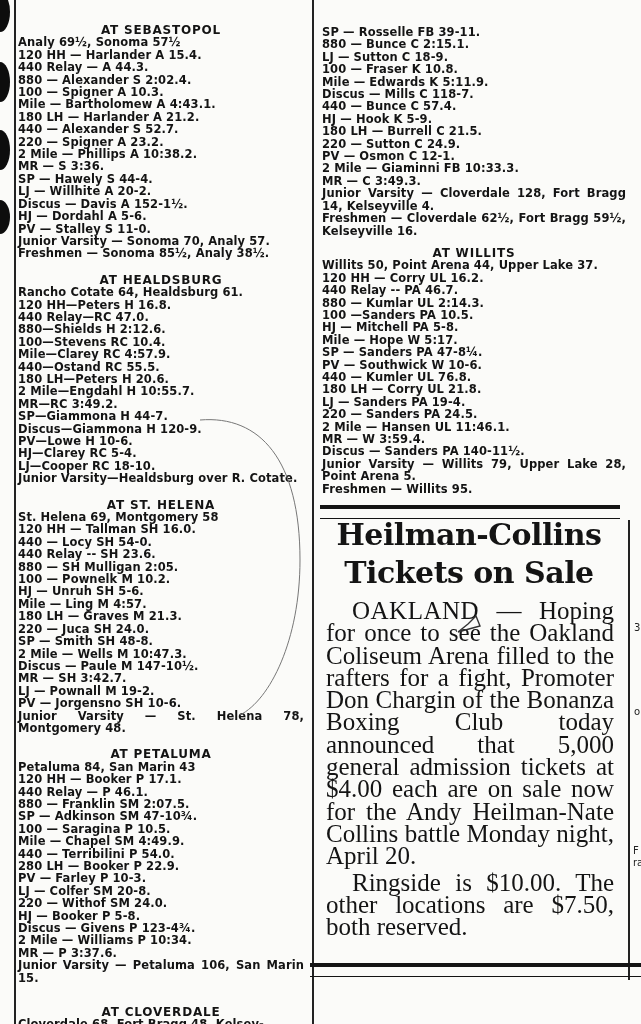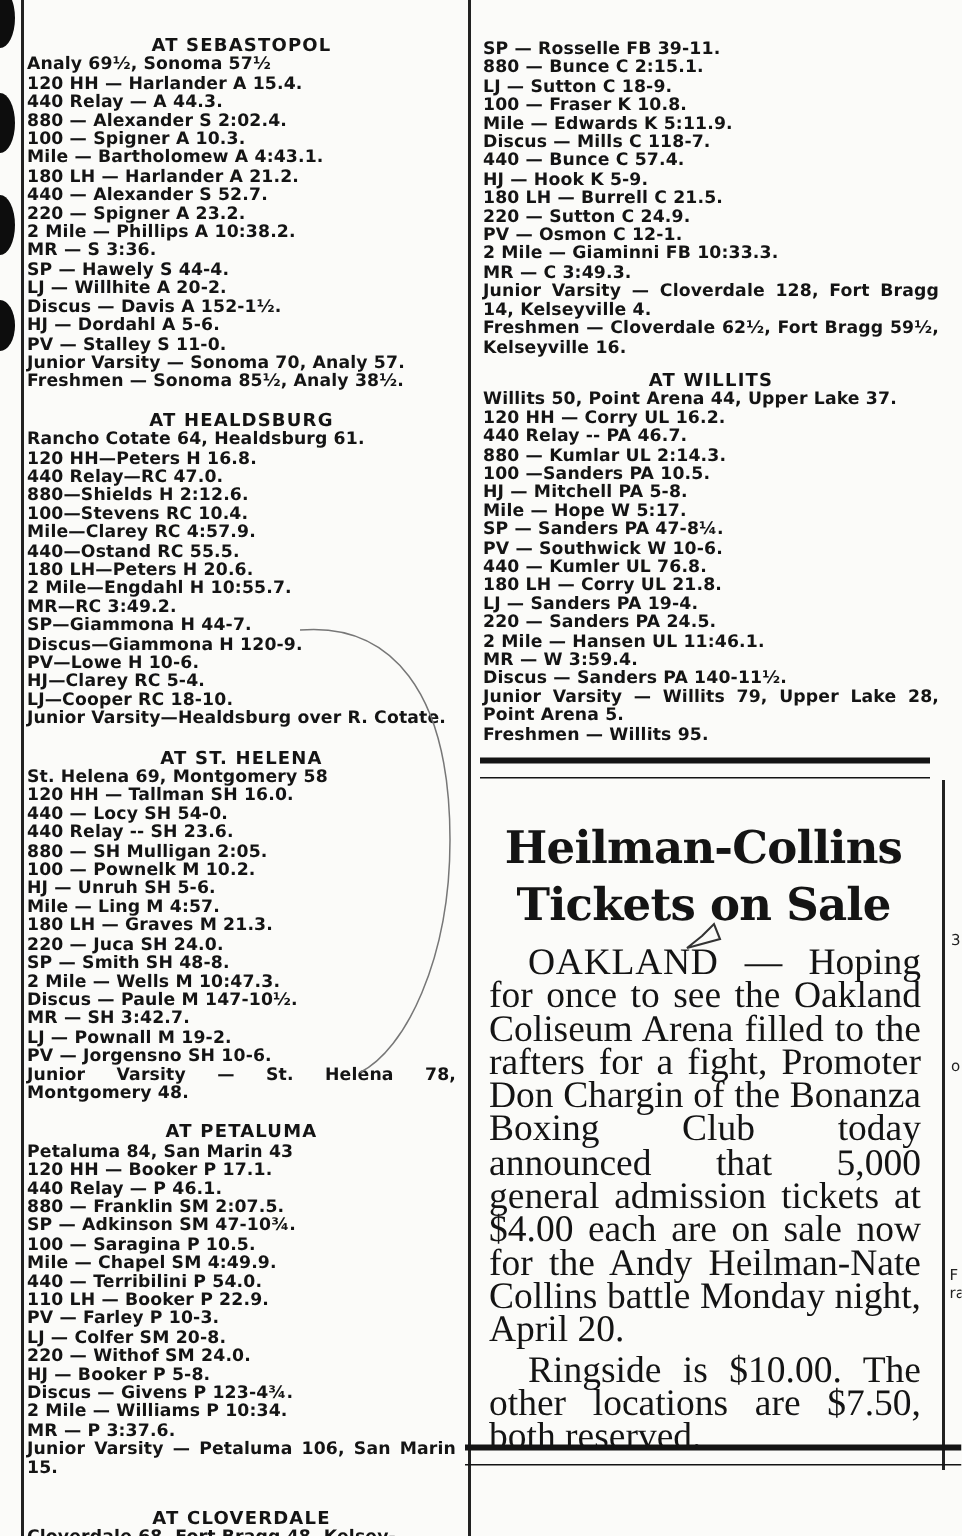--- a/index.html
+++ b/index.html
@@ -11,21 +11,21 @@
   .holes { position: absolute; left: -10px; top: 0; width: 22px; height: 260px; }
   .hole { position: absolute; left: 0; width: 20px; height: 40px; border-radius: 50%; background: #0d0d0d; }
   .vrule { position: absolute; background: #222; width: 1.5px; }
   .col-left { position: absolute; left: 18px; top: 4px; width: 286px; }
   .col-right { position: absolute; left: 322px; top: 6px; width: 304px; }
   .res { font-size: 11.5px; line-height: 12.4px; font-weight: bold; letter-spacing: 0.1px; margin-top: 20px; }
   .res .hd { text-align: center; font-weight: bold; font-size: 12px; letter-spacing: 0.8px; margin: 0; }
   .res .ln { white-space: nowrap; margin: 0; }
   .res .wrap { white-space: normal; text-align: justify; text-align-last: left; margin: 0; }
   .gap { height: 14px; }
-  .article { position: absolute; left: 318px; top: 529px; width: 302px; }
+  .article { position: absolute; left: 318px; top: 498px; width: 302px; }
   .dbl-rule { position: absolute; height: 9px; border-top: 4px solid #141414; border-bottom: 1.5px solid #141414; }
   .headline {
     font-family: "DejaVu Serif", serif; font-weight: bold; font-size: 30px;
     line-height: 38px; text-align: center; margin: 18px 0 0 0; letter-spacing: -0.5px;
   }
   .body {
     font-family: "Liberation Serif", serif; font-size: 25px; line-height: 22.3px;
     text-align: justify; margin: 8px 6px 0 8px;
   }
   .body p { margin: 0; text-indent: 26px; }
@@ -119,21 +119,21 @@
   <div>
     <p class="hd">AT PETALUMA</p>
     <p class="ln">Petaluma 84, San Marin 43</p>
     <p class="ln">120 HH — Booker P 17.1.</p>
     <p class="ln">440 Relay — P 46.1.</p>
     <p class="ln">880 — Franklin SM 2:07.5.</p>
     <p class="ln">SP — Adkinson SM 47-10¾.</p>
     <p class="ln">100 — Saragina P 10.5.</p>
     <p class="ln">Mile — Chapel SM 4:49.9.</p>
     <p class="ln">440 — Terribilini P 54.0.</p>
-    <p class="ln">110 LH — Booker P 22.9.</p>
+    <p class="ln">280 LH — Booker P 22.9.</p>
     <p class="ln">PV — Farley P 10-3.</p>
     <p class="ln">LJ — Colfer SM 20-8.</p>
     <p class="ln">220 — Withof SM 24.0.</p>
     <p class="ln">HJ — Booker P 5-8.</p>
     <p class="ln">Discus — Givens P 123-4¾.</p>
     <p class="ln">2 Mile — Williams P 10:34.</p>
     <p class="ln">MR — P 3:37.6.</p>
     <p class="wrap">Junior Varsity — Petaluma 106, San Marin 15.</p>
   </div>
   <div class="gap" style="height:22px"></div>

